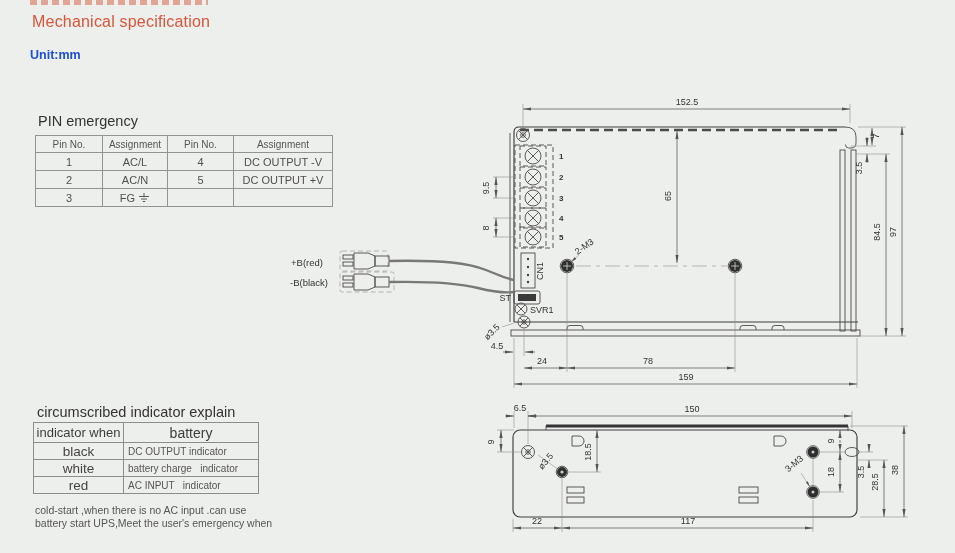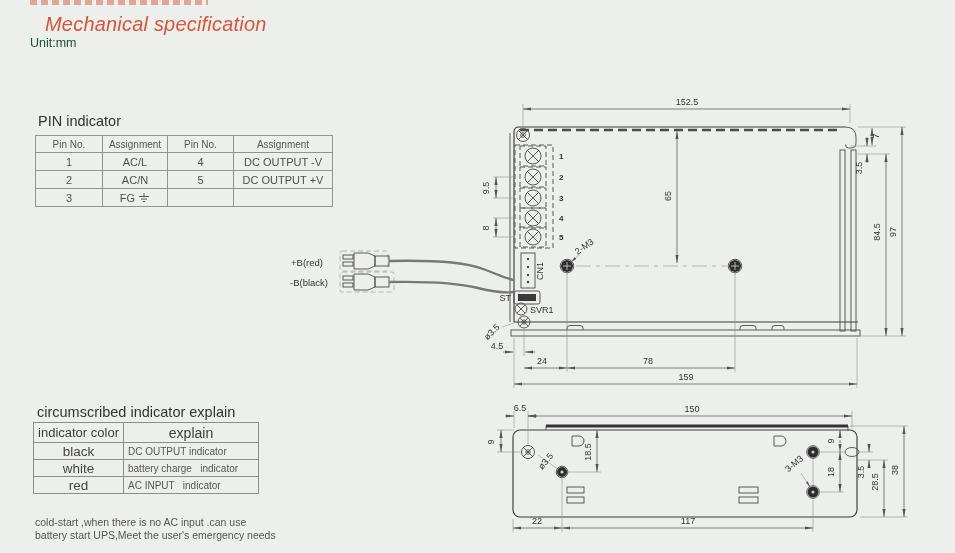--- a/index.html
+++ b/index.html
@@ -1,58 +1,58 @@
 <!DOCTYPE html>
 <html><head>
 <meta charset="utf-8">
 <style>
   html,body{margin:0;padding:0;}
   body{width:955px;height:553px;background:#edefec;position:relative;overflow:hidden;
        font-family:"Liberation Sans",sans-serif;}
   .abs{position:absolute;}
   #crop-artifact{left:30px;top:0;width:178px;height:5px;
     background:repeating-linear-gradient(90deg,rgba(214,90,60,.5) 0 7px,transparent 7px 11px);}
-  #page-title{left:45px;top:13px;font-size:20px;font-weight:500;color:#d8553a;letter-spacing:.2px;font-style:italic;}
-  #unit-label{left:30px;top:36px;font-size:12.5px;color:#14532d;}
+  #page-title{left:32px;top:13px;font-size:16px;font-weight:500;color:#d8553a;letter-spacing:.2px;}
+  #unit-label{left:30px;top:48px;font-size:12.5px;color:#1d4ed8;font-weight:bold;}
   #pin-heading{left:38px;top:113px;font-size:14.5px;color:#333;}
   #ind-heading{left:37px;top:404px;font-size:14.5px;color:#333;}
   table{border-collapse:collapse;}
   #pin-table{left:35px;top:135px;}
   #pin-table td,#pin-table th{border:1px solid #939393;font-weight:normal;
     font-size:11px;color:#4f4f4f;text-align:center;padding:0;height:17px;}
   #pin-table .c0{width:66px}.c1{width:64px}.c2{width:65px}.c3{width:98px}
   #pin-table th{height:16px;font-size:10px;color:#555;}
   #ind-table{left:33px;top:422px;}
   #ind-table td,#ind-table th{border:1px solid #8d8d8d;font-weight:normal;padding:0;}
   #ind-table .i0{width:89px;text-align:center;}
   #ind-table .i1{width:130px;}
   #ind-table th.i0{font-size:13px;color:#3d3d3d;height:19px;}
   #ind-table th.i1{font-size:14px;color:#3d3d3d;text-align:center;}
   #ind-table td.i0{font-size:13.5px;color:#444;height:16px;}
   #ind-table td.i1{font-size:10px;color:#555;padding-left:4px;}
   .pre{white-space:pre;}
-  #note{left:35px;top:516px;font-size:10.5px;color:#555;line-height:12.5px;}
+  #note{left:35px;top:504px;font-size:10.5px;color:#555;line-height:12.5px;}
   
   .o{fill:none;stroke:#3d3d3d;stroke-width:1.15;}
   .c{fill:none;stroke:#4a4a4a;stroke-width:.9;}
   .dash{stroke-dasharray:5 3;}
   .d{stroke:#5a5a5a;stroke-width:.75;fill:none;}
   .e{stroke:#8a8a8a;stroke-width:.55;fill:none;}
   .tx{font-family:"Liberation Sans",sans-serif;font-size:9px;fill:#333;}
   .tb{font-weight:700;font-size:8px;}
   .wire{fill:none;stroke:#787878;stroke-width:2.4;}
 </style>
 </head>
 <body>
 
 <div class="abs" id="crop-artifact"></div>
 <div class="abs" id="page-title">Mechanical specification</div>
 <div class="abs" id="unit-label">Unit:mm</div>
 
-<div class="abs" id="pin-heading">PIN indicator</div>
+<div class="abs" id="pin-heading">PIN emergency</div>
 <table class="abs" id="pin-table">
   <tbody>
       <tr>
     <th class="c0">Pin No.</th>
     <th class="c1">Assignment</th>
     <th class="c2">Pin No.</th>
     <th class="c3">Assignment</th>
   </tr>
   <tr>
     <td class="c0">1</td>
@@ -357,34 +357,34 @@
     <text class="tx" x="537" y="524" text-anchor="middle">22</text>
     <line class="d" x1="562" y1="528" x2="813" y2="528" marker-start="url(#ar2)" marker-end="url(#ar2)"></line>
     <text class="tx" x="688" y="524" text-anchor="middle">117</text>
   </g>
 </svg>
 
 <div class="abs" id="ind-heading">circumscribed indicator explain</div>
 <table class="abs" id="ind-table">
   <tbody>
       <tr>
-    <th class="i0">indicator color</th>
-    <th class="i1">explain</th>
+    <th class="i0">indicator when</th>
+    <th class="i1">battery</th>
   </tr>
   <tr>
     <td class="i0">black</td>
     <td class="i1 pre">DC OUTPUT indicator</td>
   </tr>
   <tr>
     <td class="i0">white</td>
     <td class="i1 pre">battery charge   indicator</td>
   </tr>
   <tr>
     <td class="i0">red</td>
     <td class="i1 pre">AC INPUT   indicator</td>
   </tr>
 </tbody>
   </table>
 
 <div class="abs" id="note">
   <div>cold-start ,when there is no AC input .can use</div>
-  <div>battery start UPS,Meet the user's emergency needs</div>
+  <div>battery start UPS,Meet the user's emergency when</div>
 </div>
 
 </body></html>

